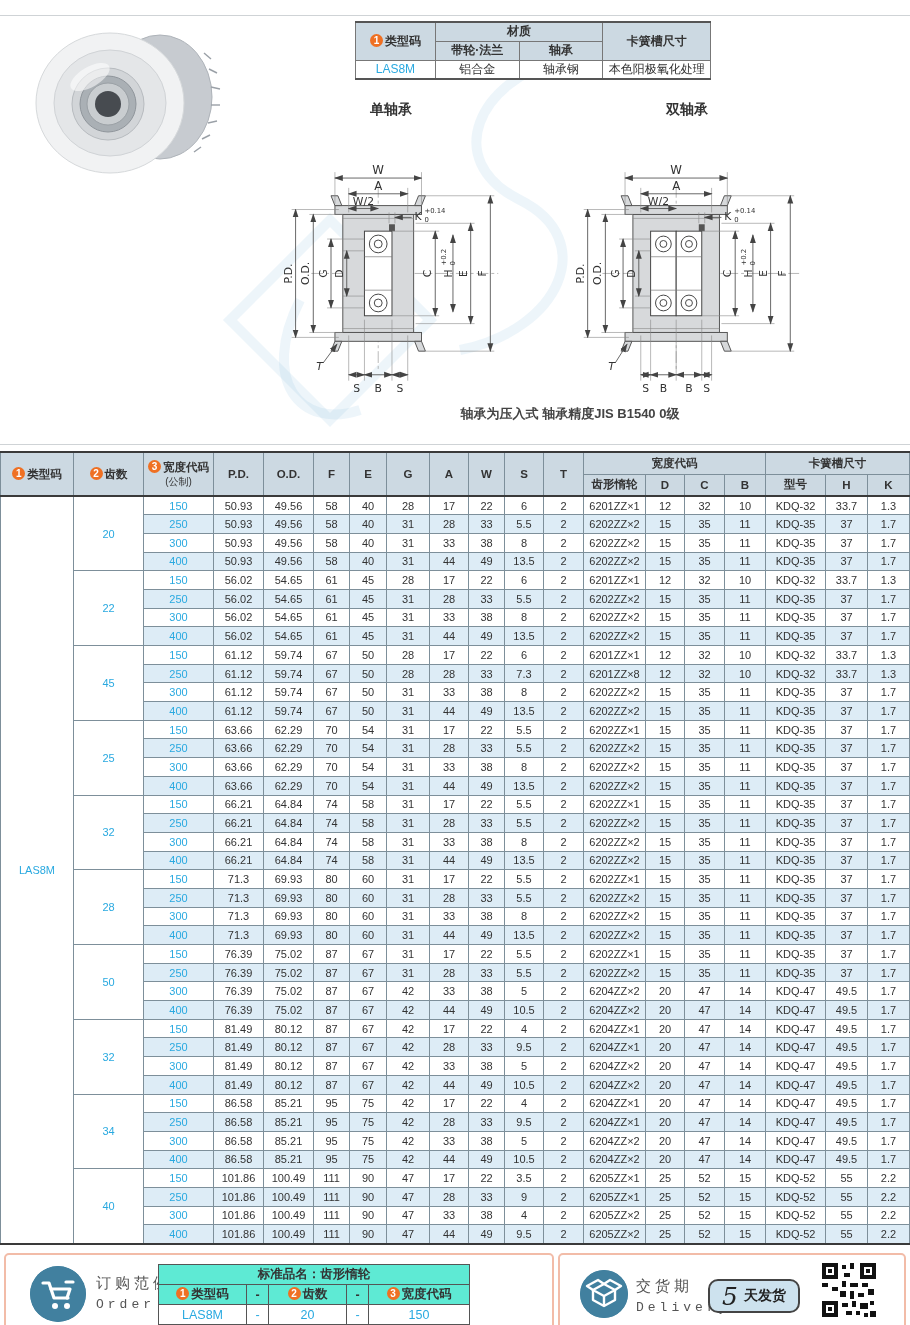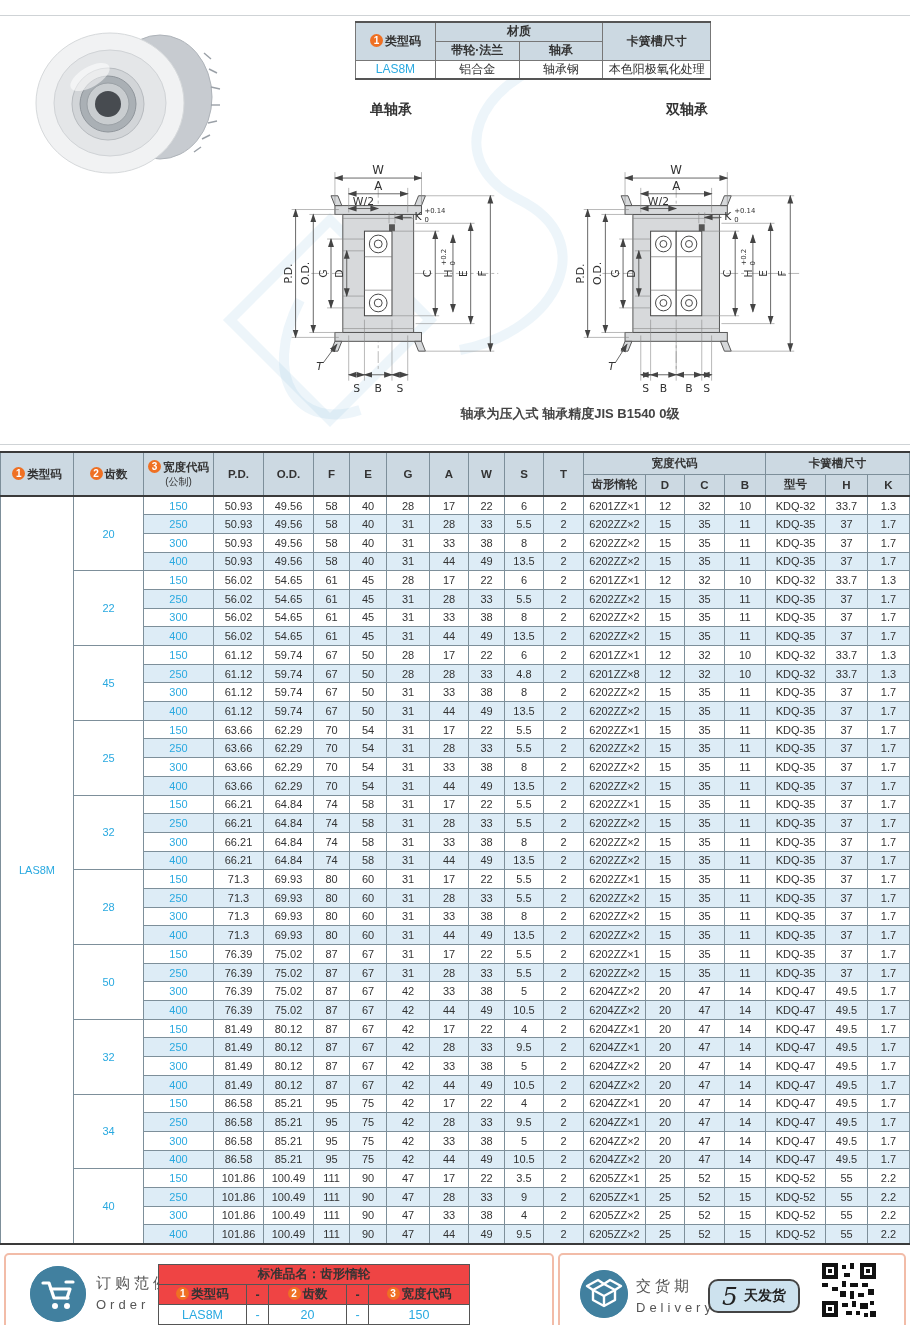--- a/index.html
+++ b/index.html
@@ -55,25 +55,25 @@
   .spec tr.group-start td{border-top:1.5px solid #5a6a74}
   .spec .sub{font-size:10px;font-weight:normal}
 
   
   .obox{position:absolute;border:2px solid var(--box-border,#f2bca8);border-radius:5px;background:#fff}
   .order-box{left:4px;top:1240px;width:550px;height:80px}
   .delivery-box{left:558px;top:1240px;width:348px;height:80px}
   .icon-circle{position:absolute;border-radius:50%;background:var(--icon-blue,#41809f)}
   .two-line{position:absolute;color:#555;line-height:1.5}
   .two-line .cn{font-size:15px;letter-spacing:4px}
-  .two-line .en{font-size:13px;letter-spacing:4px;font-family:Liberation Sans, sans-serif}
+  .two-line .en{font-size:13px;letter-spacing:4px;font-family:Liberation Mono, monospace}
 
   .order-table{position:absolute;left:152px;top:9px;width:312px;border-collapse:collapse;font-size:12.5px}
   .order-table th,.order-table td{border:1px solid #555;text-align:center;height:20px;padding:0 2px}
-  .order-table th{font-weight:600;background:#ef4444}
+  .order-table th{font-weight:600;background:#5eead4}
 
   .day-badge{position:absolute;left:148px;top:24px;width:92px;height:34px;background:var(--badge-bg,#cde2ee);
              border:2px solid #444;border-radius:10px;display:flex;align-items:center;justify-content:center;gap:6px}
   .day-badge .num{font-family:"DejaVu Serif",serif;font-style:italic;font-size:25px;color:#222}
   .day-badge .suf{font-size:14px;font-weight:bold;color:#222}
   .qr-wrap{position:absolute;left:256px;top:6px;width:66px;text-align:center}
   .qr-cap{font-size:11.5px;color:#222;margin-top:15px}
 </style>
 </head>
 <body>
@@ -578,21 +578,21 @@
           </tr>
           <tr class="alt">
             <td class="cyan">250</td>
             <td>61.12</td>
             <td>59.74</td>
             <td>67</td>
             <td>50</td>
             <td>28</td>
             <td>28</td>
             <td>33</td>
-            <td>4.8</td>
+            <td>7.3</td>
             <td>2</td>
             <td>6201ZZ×8</td>
             <td>12</td>
             <td>32</td>
             <td>10</td>
             <td>KDQ-32</td>
             <td>33.7</td>
             <td>1.3</td>
           </tr>
           <tr>

